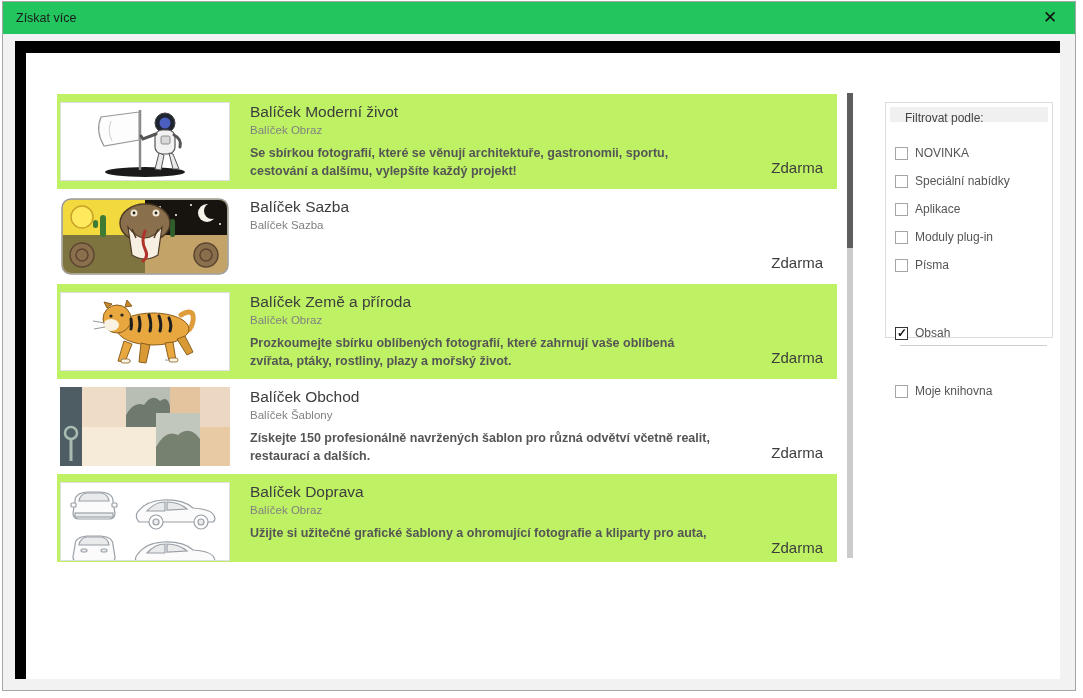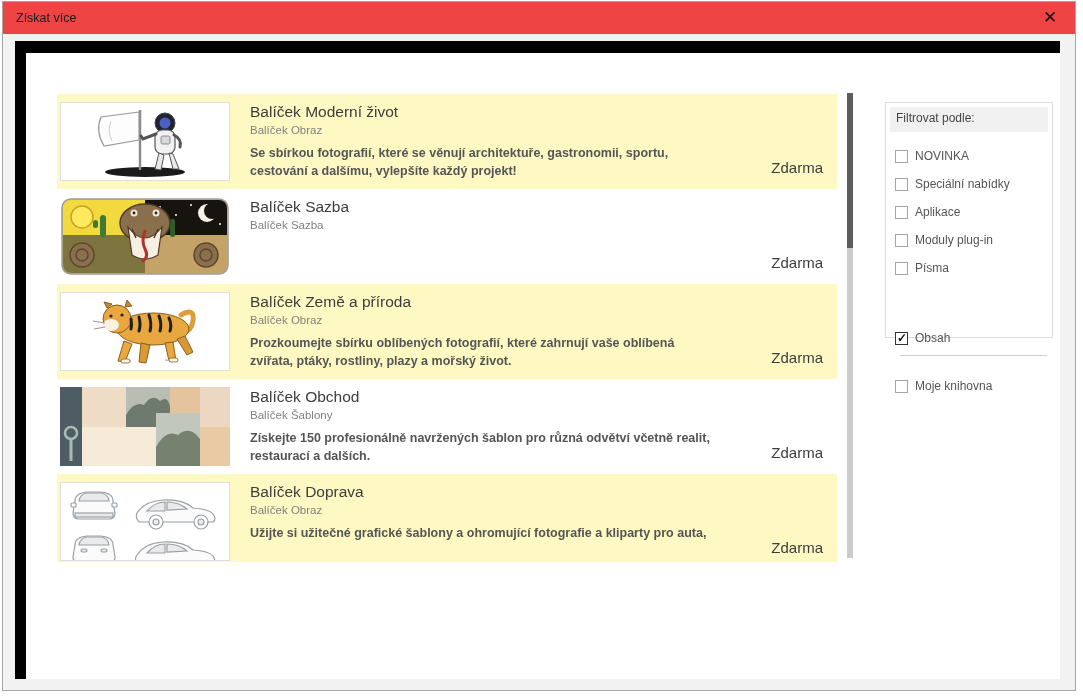--- a/index.html
+++ b/index.html
@@ -2,60 +2,60 @@
 <html><head>
 <meta charset="utf-8">
 <style>
   * { margin:0; padding:0; box-sizing:border-box; }
   html,body { width:1083px; height:698px; background:#fff; overflow:hidden;
               font-family:"Liberation Sans", sans-serif; }
 
   .dialog { position:absolute; left:2px; top:1px; width:1074px; height:690px;
             background:#fff; border:1px solid #a6a6a6; }
 
-  .titlebar { position:absolute; left:0; top:0; right:0; height:32px; background:#ef4444; }
+  .titlebar { position:absolute; left:0; top:0; right:0; height:32px; background:#22c55e; }
   .title { position:absolute; left:13px; top:0; line-height:32px; font-size:12.5px; color:#1b1b1b; }
   .close-btn { position:absolute; right:12px; top:3px; width:26px; height:26px;
                font-size:17px; color:#111; text-align:center; line-height:26px; cursor:pointer; }
 
   .content { position:absolute; left:0; top:32px; right:0; bottom:0; background:#f2f2f2; }
 
   .webpanel { position:absolute; left:12px; top:7px; width:1045px; height:638px; background:#fff; }
   .bar-top  { position:absolute; left:0; top:0; width:100%; height:12px; background:#000; }
   .bar-left { position:absolute; left:0; top:0; width:11px; height:100%; background:#000; }
 
   .list-viewport { position:absolute; left:42px; top:53px; width:780px; height:468px; overflow:hidden; }
   .pkg-row { position:relative; width:100%; height:95px; }
-  .pkg-row.alt { background:#fef9c3;padding-left:12px; }
+  .pkg-row.alt { background:#bef264;padding-left:12px; }
   .thumb { position:absolute; left:3px; top:8px; width:170px; height:79px; background:#fff;
            border:1px solid #dedede; overflow:hidden; }
   .pkg-text { position:absolute; left:193px; top:9px; width:560px; }
   .pkg-title { font-size:15.5px; color:#3d3d3d; }
   .pkg-sub { font-size:11.5px; color:#808080; margin-top:3px; }
   .pkg-desc { font-size:12.5px; color:#555; margin-top:9px; width:470px; line-height:1.42;font-weight:bold; }
   .pkg-price { position:absolute; right:14px; bottom:13px; font-size:15px; color:#3d3d3d; }
 
   .scroll-track { position:absolute; left:832px; top:52px; width:6px; height:465px; background:#cbcbcb; }
   .scroll-thumb { position:absolute; left:0; top:0; width:6px; height:155px; background:#5e5e5e; }
 
   .filter-panel { position:absolute; left:870px; top:61px; width:168px; height:236px;
                   background:#fff; border:1px solid #dcdcdc; }
-  .filter-header { margin:4px; height:25px; background:#f0f0f0; font-size:12px; color:#444;
-                   line-height:22px; padding-left:6px; }
+  .filter-header { margin:4px; height:15px; background:#f0f0f0; font-size:12px; color:#444;
+                   line-height:22px; padding-left:15px; }
   .filter-list { padding:6px 0 0 9px; }
-  .filter-item { display:flex; align-items:center; height:28px; cursor:pointer; }
+  .filter-item { display:flex; align-items:flex-end; height:28px; cursor:pointer; }
   .filter-item.short { height:24px;margin-top:44px; }
   .cbox { width:13px; height:13px; border:1px solid #a6a6a6; background:#fff; margin-right:7px;
           flex:0 0 13px; position:relative; }
   .cbox.checked { border-color:#333; }
   .cbox.checked::after { content:"\2713"; position:absolute; left:1px; top:-2px;
                          font-size:12px; color:#111; font-weight:bold; }
   .fi-label { font-size:12px; color:#555; }
   .filter-divider { height:1px; background:#cfcfcf; margin:5px 5px 0 5px; }
-  .filter-item.last { margin-top:16px; }
+  .filter-item.last { margin-top:24px; }
 
   svg { display:block; }
 </style>
 </head>
 <body>
 
 <div class="dialog">
   <div class="titlebar">
     <span class="title">Získat více</span>
     <span class="close-btn">✕</span>

